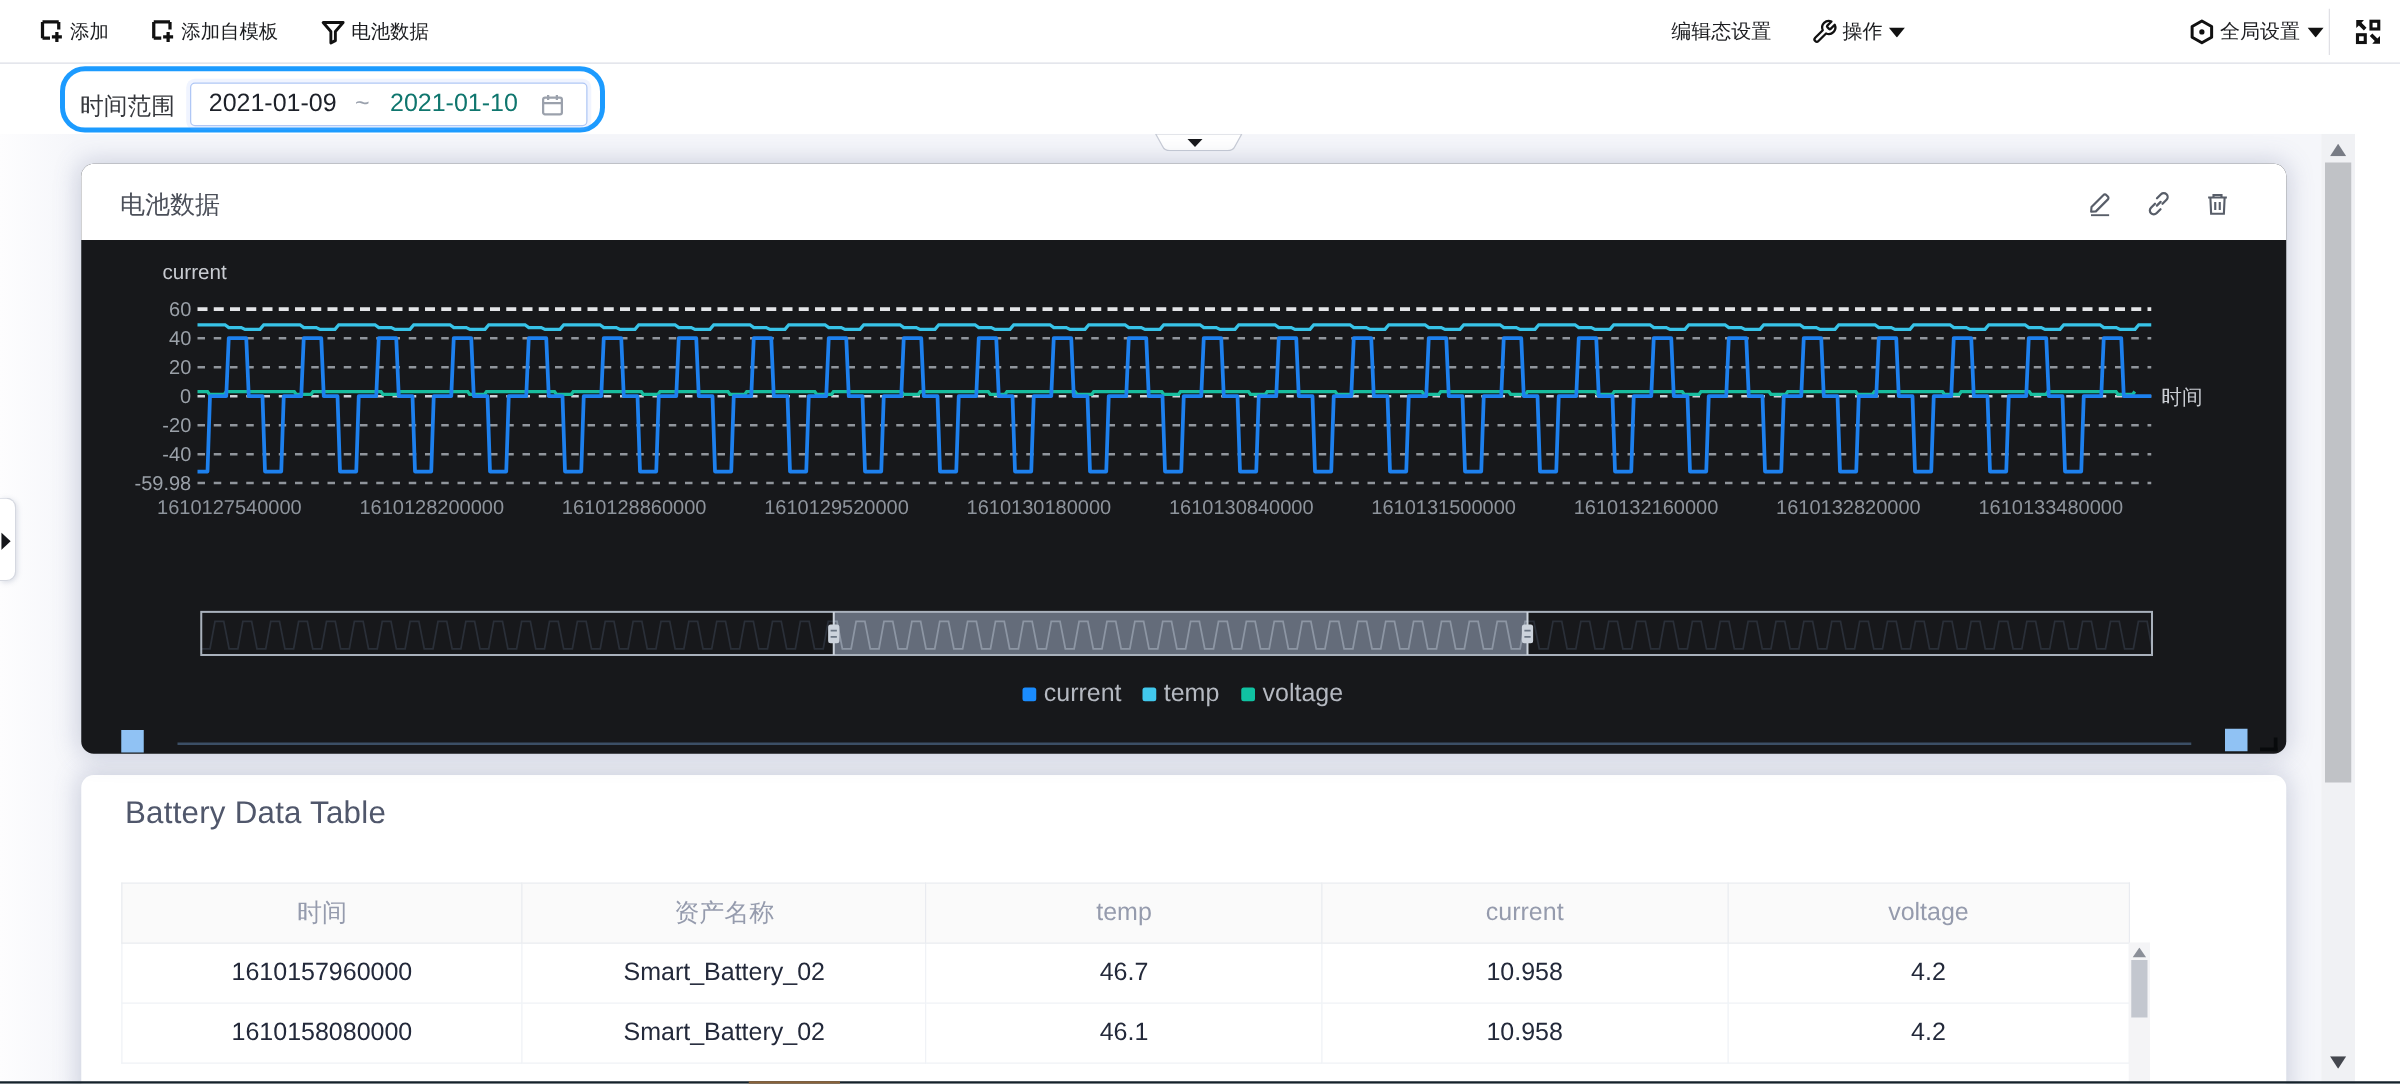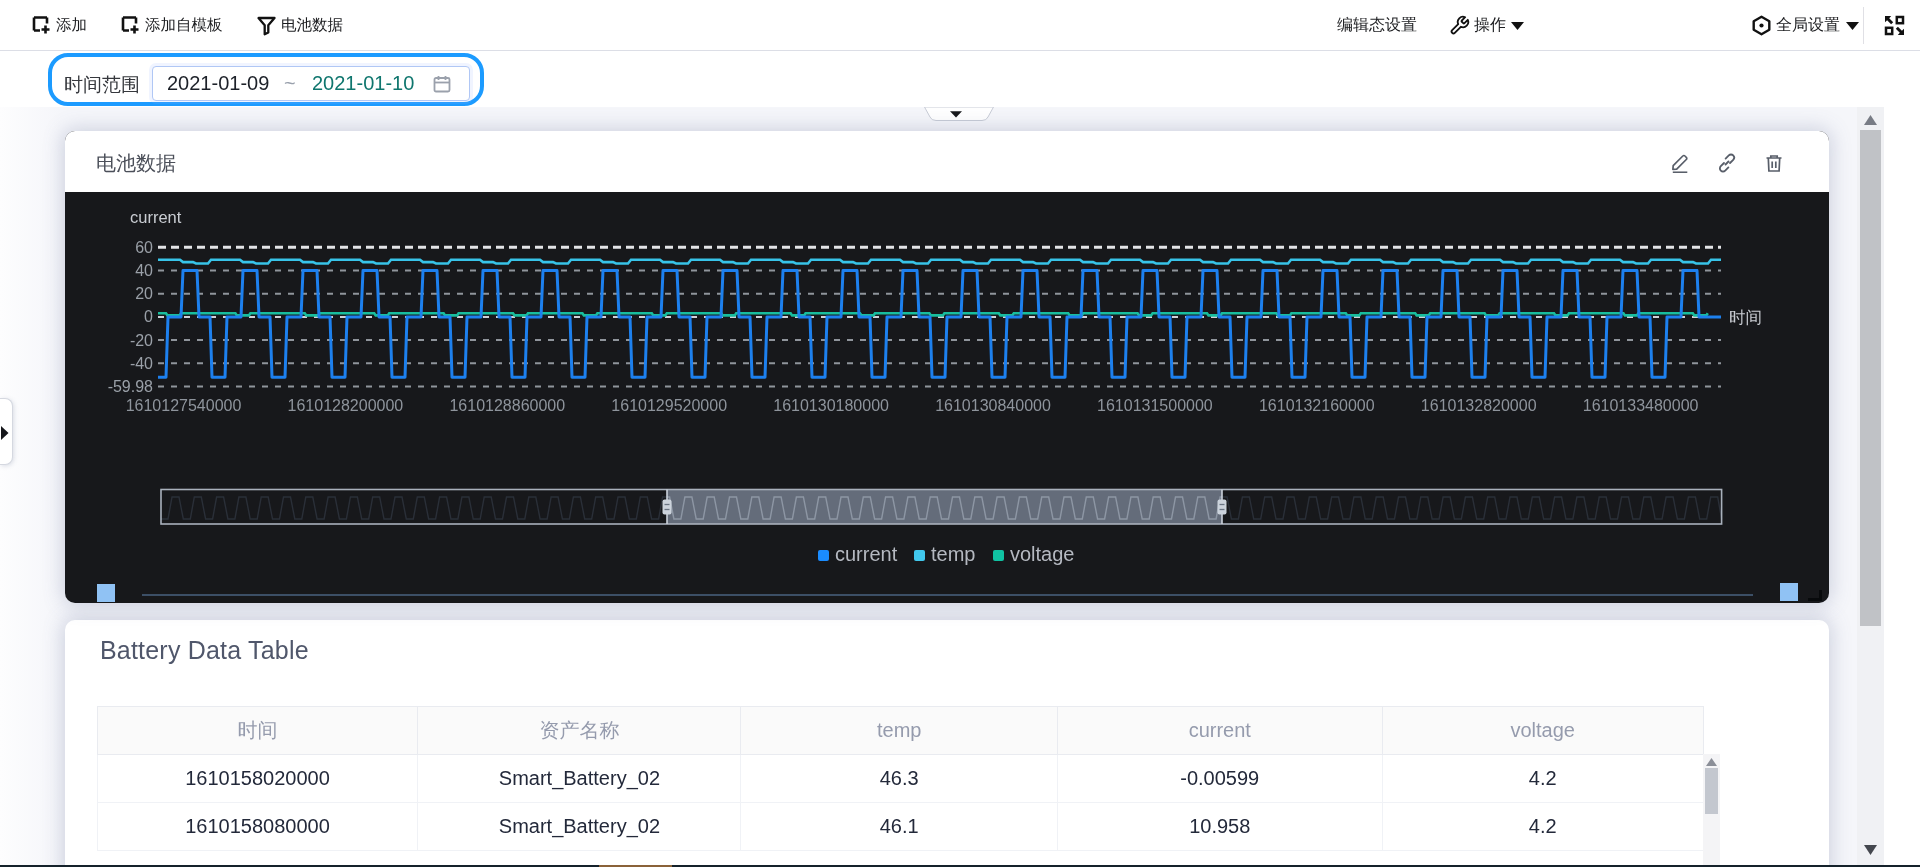--- a/index.html
+++ b/index.html
@@ -202,24 +202,24 @@
         </colgroup>
    <tbody>
           <tr>
             <th>时间</th>
             <th>资产名称</th>
             <th>temp</th>
             <th>current</th>
             <th>voltage</th>
           </tr>
    <tr>
-            <td>1610158020000</td>
+            <td>1610157960000</td>
             <td>Smart_Battery_02</td>
-            <td>46.3</td>
-            <td>-0.00599</td>
+            <td>46.7</td>
+            <td>10.958</td>
             <td>4.2</td>
           </tr>
    <tr>
             <td>1610158080000</td>
             <td>Smart_Battery_02</td>
             <td>46.1</td>
             <td>10.958</td>
             <td>4.2</td>
           </tr>
   </tbody>

